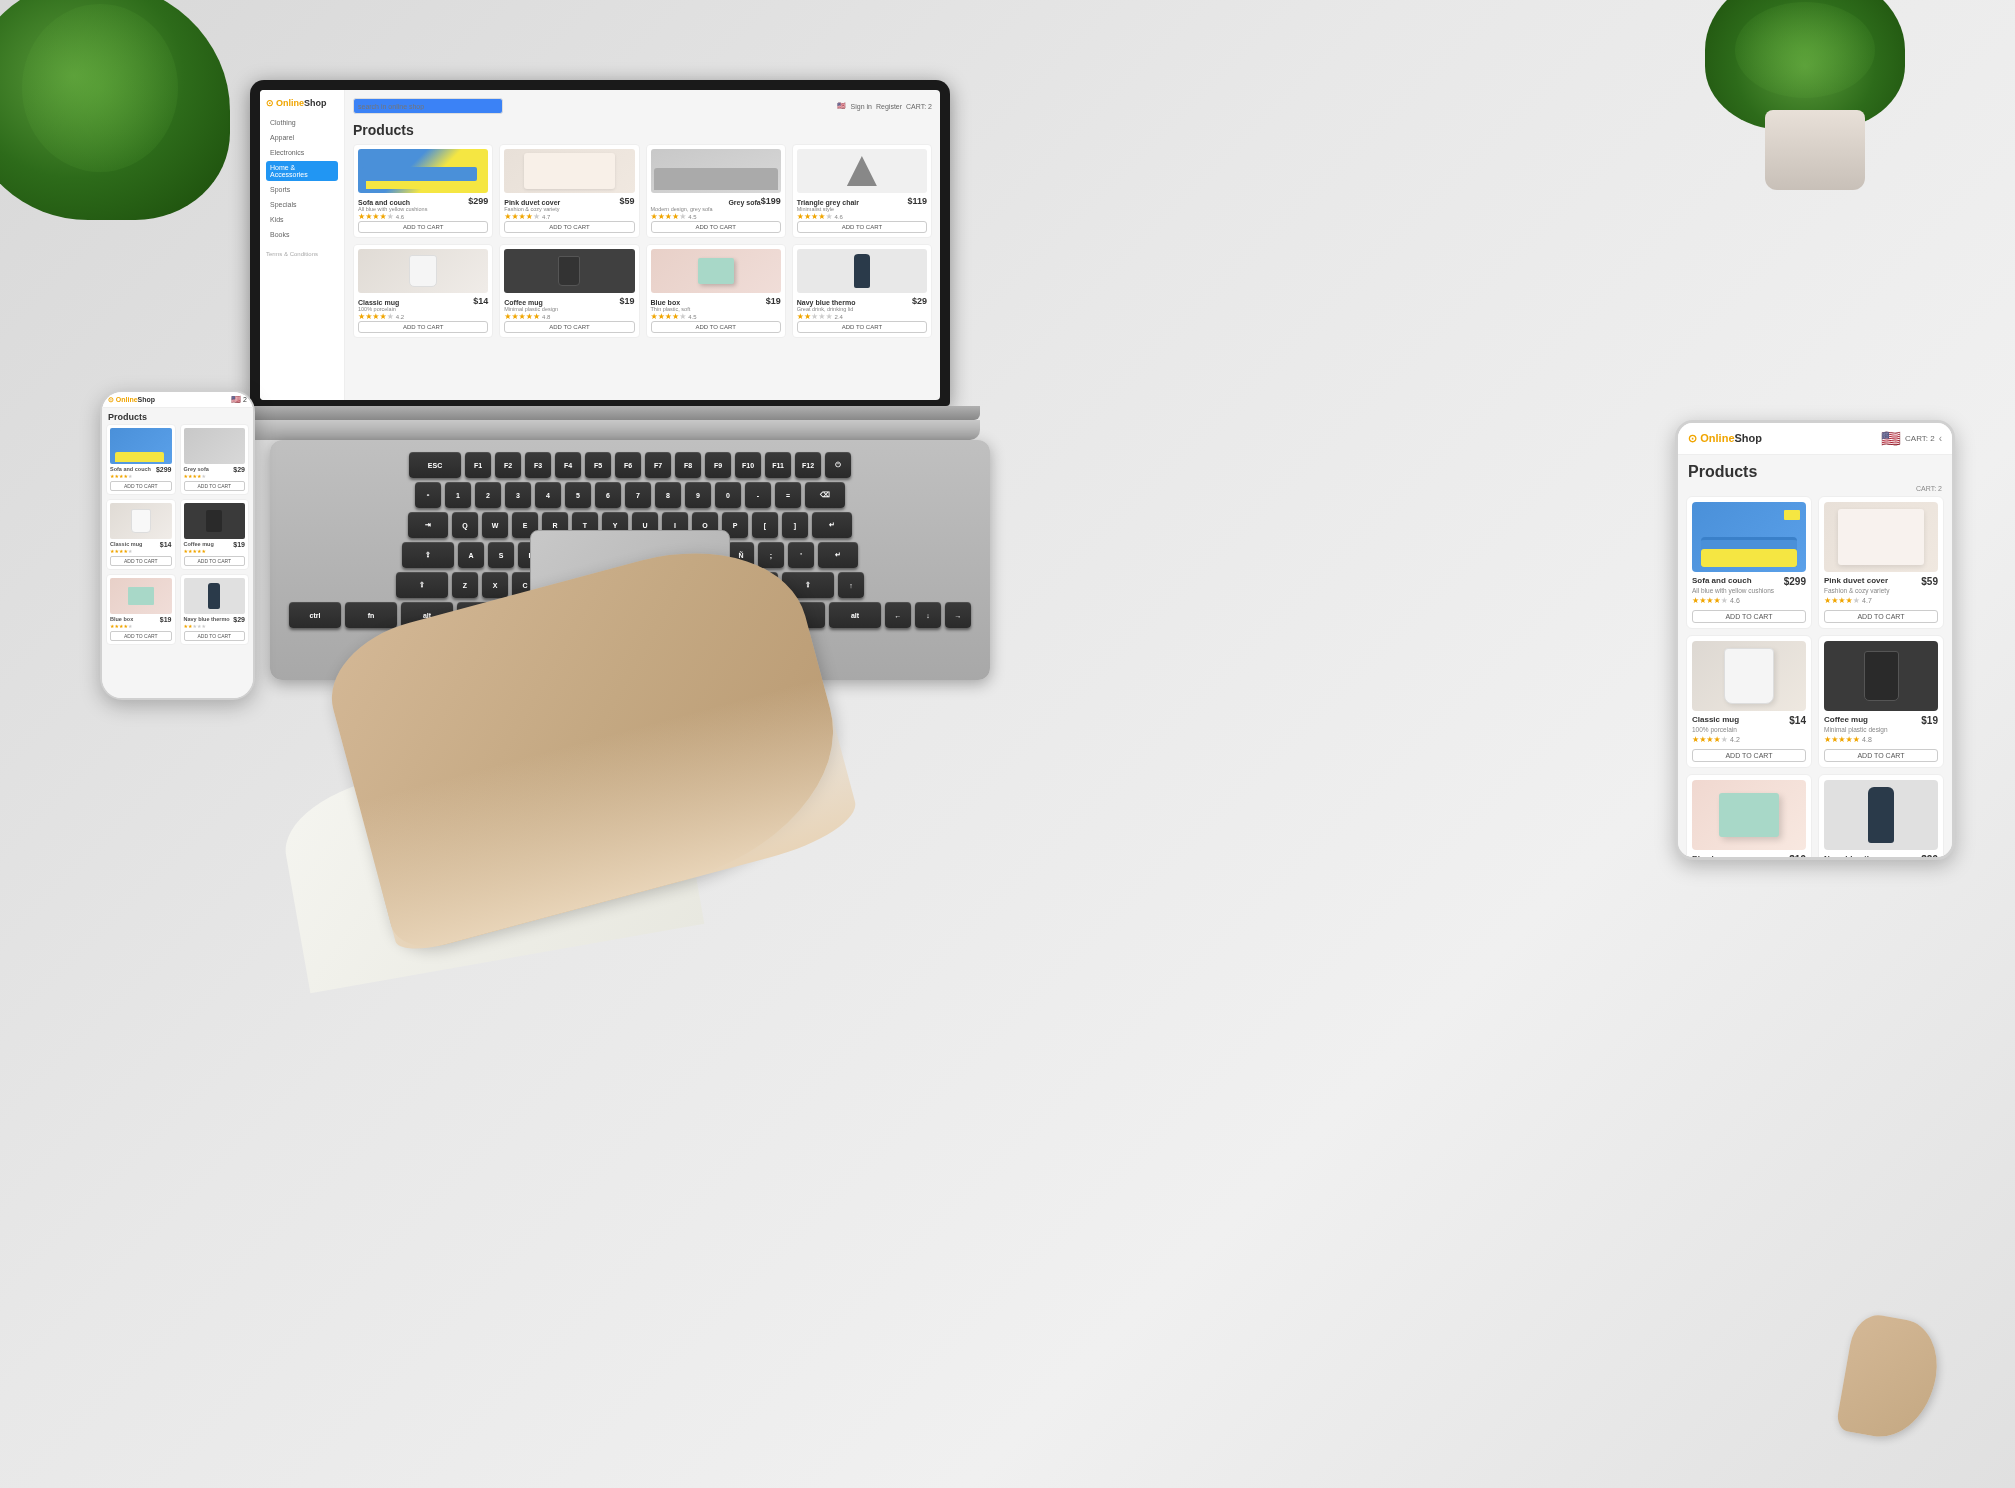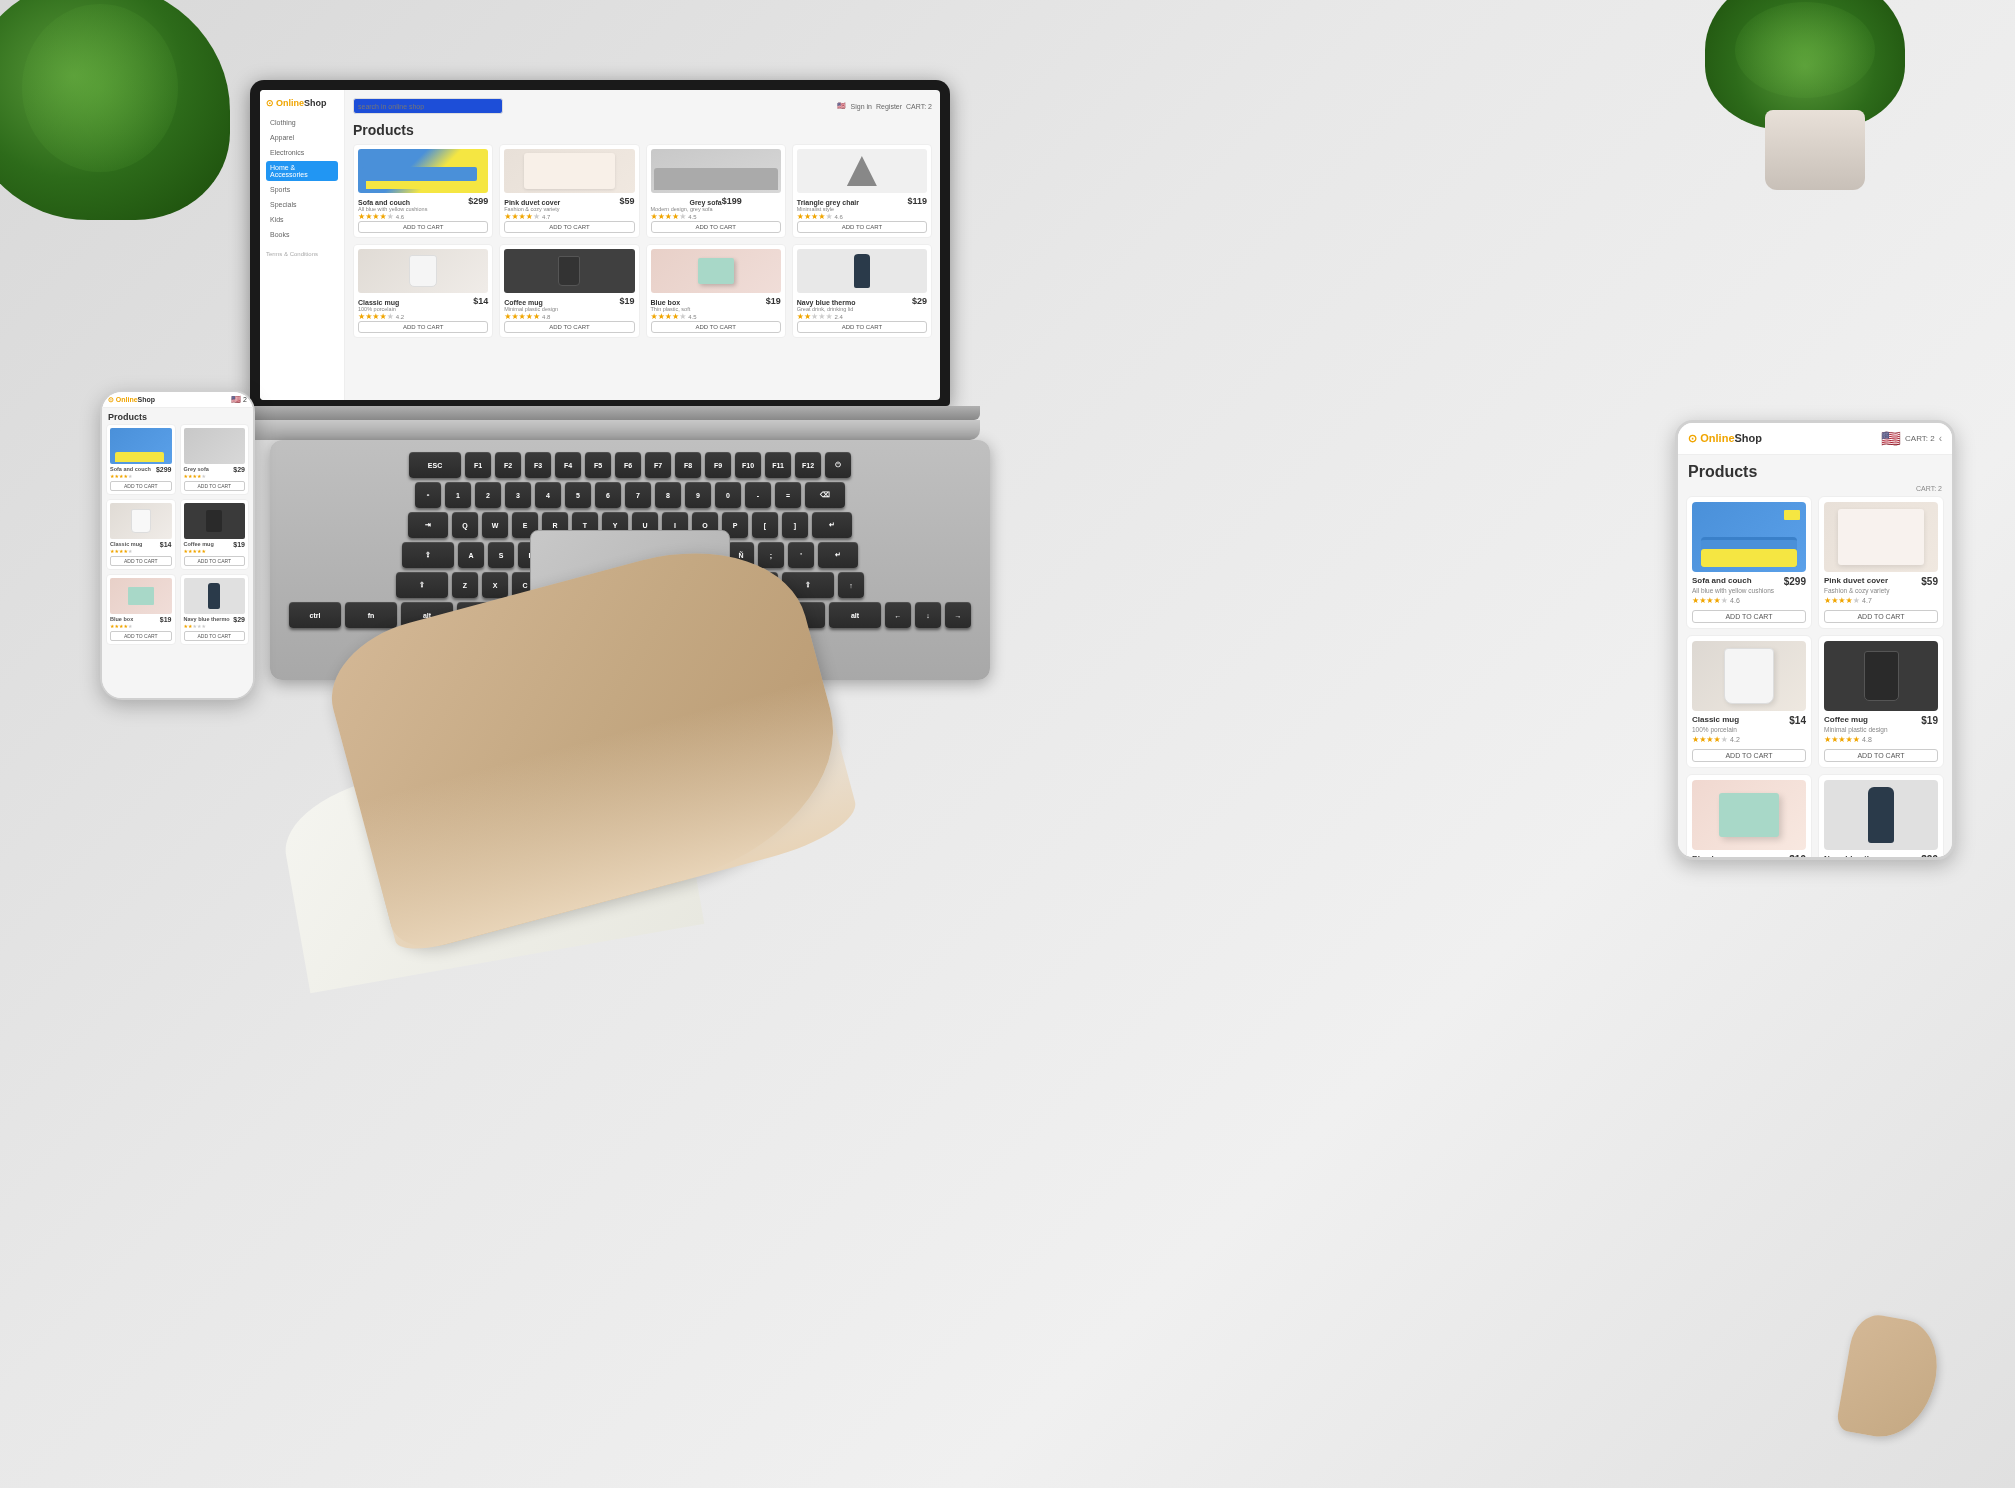--- a/index.html
+++ b/index.html
@@ -264,21 +264,21 @@
       margin-bottom: 8px;
     }
     .laptop-search {
       flex: 1;
       max-width: 150px;
       height: 16px;
       border: 1px solid #ddd;
       border-radius: 3px;
       font-size: 7px;
       padding: 0 4px;
-      background: #1d4ed8;
+      background: #3b82f6;
     }
     .laptop-products-title {
       font-size: 14px;
       font-weight: bold;
       color: #333;
       margin-bottom: 6px;
     }
     .laptop-products-grid {
       display: grid;
       grid-template-columns: repeat(4, 1fr);
@@ -550,21 +550,21 @@
                 <span class="star">★★★★</span><span class="star-gray">★</span>
                 <span style="font-size:6px;color:#888;"> 4.7</span>
               </div>
               <button class="add-to-cart-btn">ADD TO CART</button>
             </div>
 
             <div class="laptop-product-card">
               <div class="laptop-product-img img-grey-sofa" style="background:linear-gradient(160deg,#c8c8c8,#d8d8d8);display:flex;align-items:flex-end;padding:3px;">
                 <div style="width:100%;height:22px;background:#aaa;border-radius:3px 3px 0 0;"></div>
               </div>
-              <div style="display:flex;justify-content:center;align-items:center;">
+              <div style="display:flex;justify-content:flex-end;align-items:center;">
                 <span class="product-name">Grey sofa</span>
                 <span class="product-price">$199</span>
               </div>
               <div class="product-desc">Modern design, grey sofa</div>
               <div>
                 <span class="star">★★★★</span><span class="star-gray">★</span>
                 <span style="font-size:6px;color:#888;"> 4.5</span>
               </div>
               <button class="add-to-cart-btn">ADD TO CART</button>
             </div>

